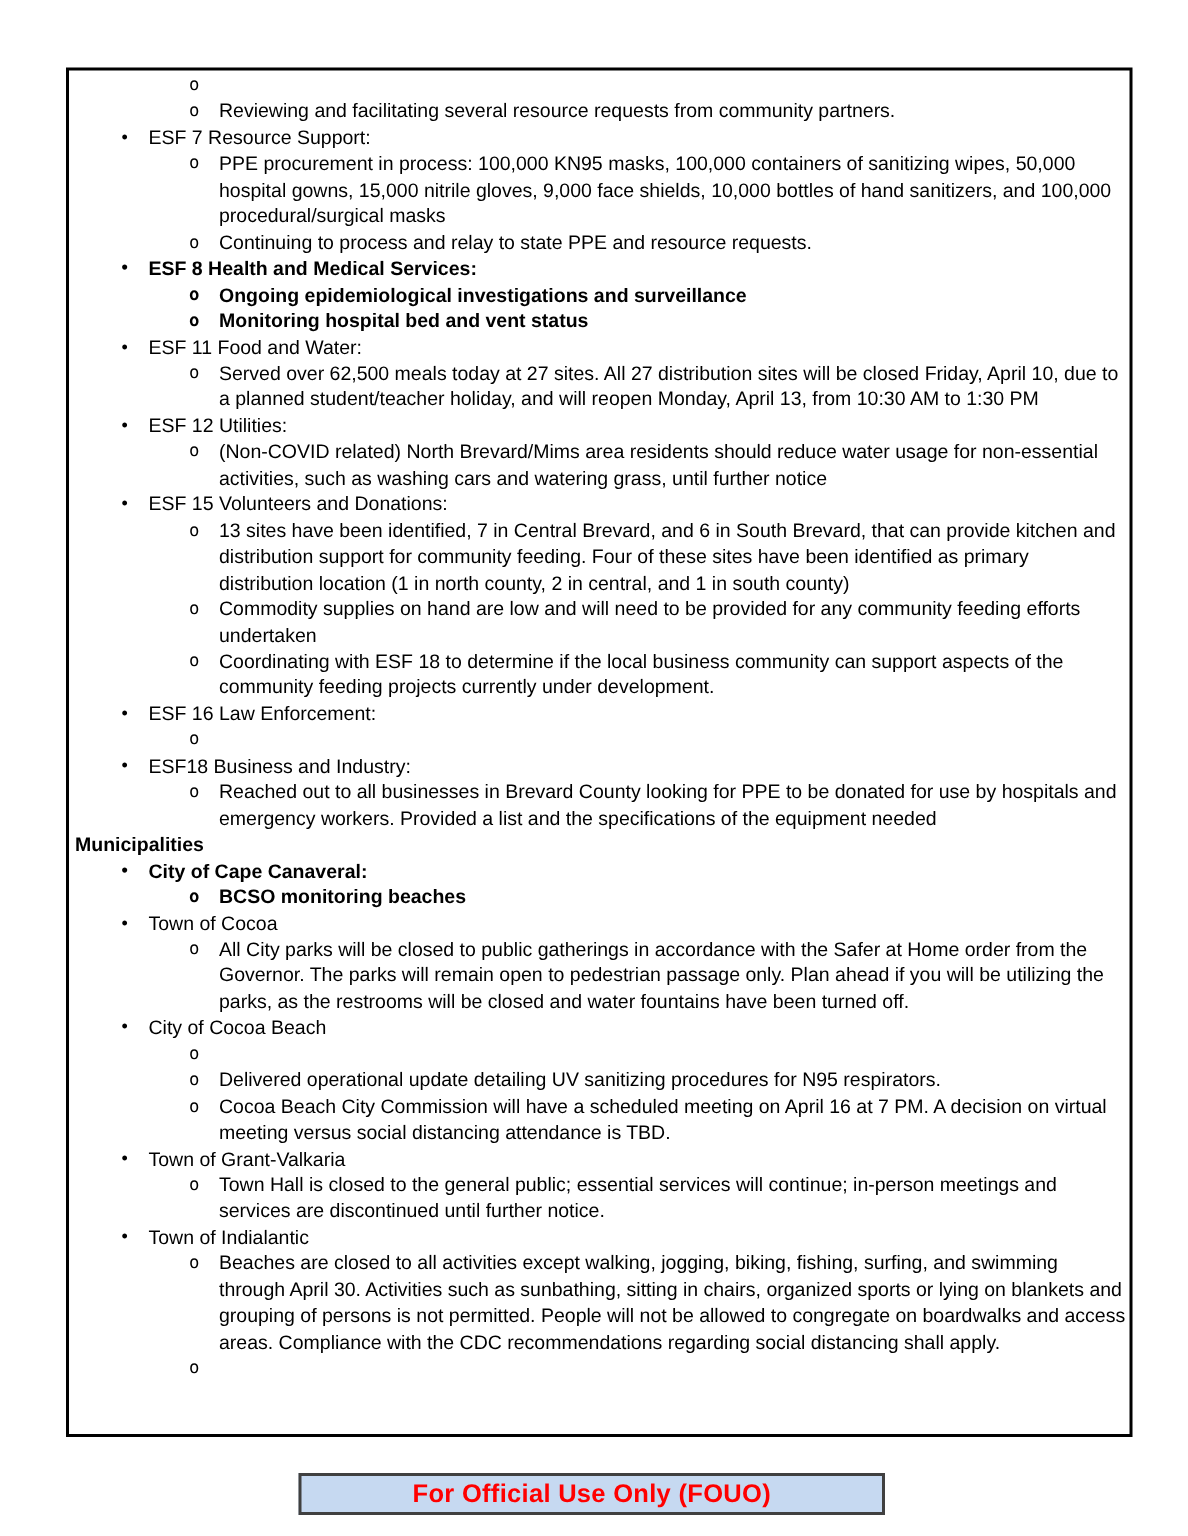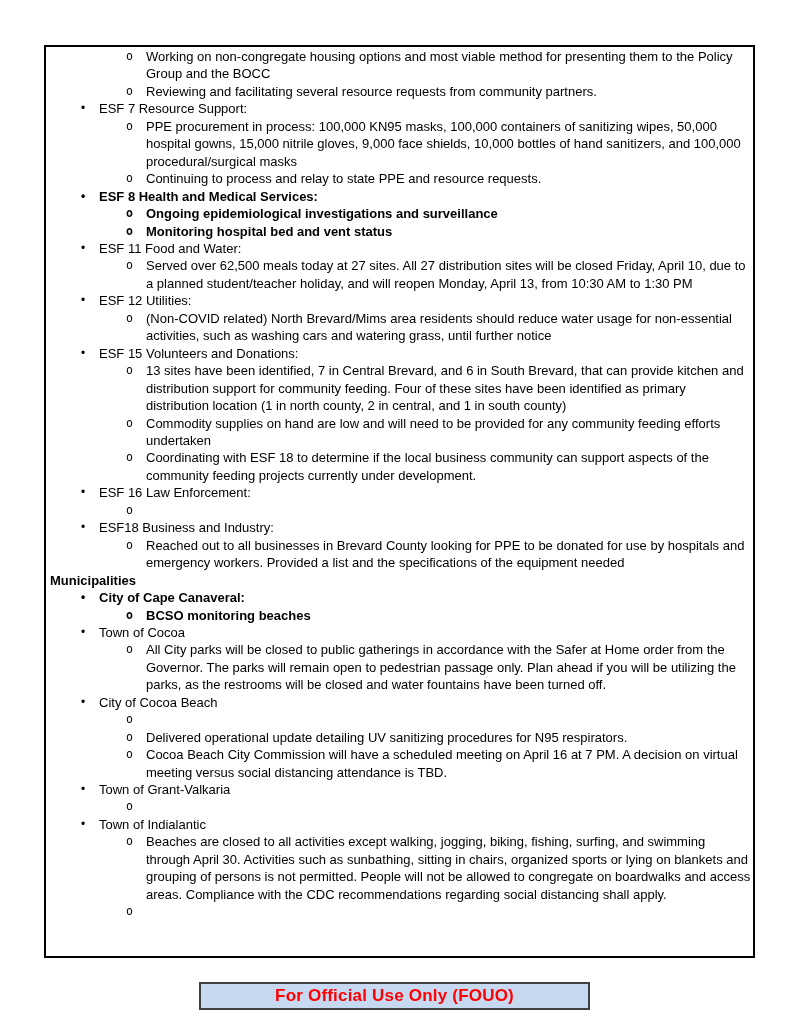--- a/index.html
+++ b/index.html
@@ -69,21 +69,20 @@
 </style>
 </head>
 <body>
 
 <div class="page">
 
   <div class="doc-box">
     <div id="doc-items">
         <div class="item level-2">
     <span class="bullet">o</span>
-    <span class="text">Working on non-congregate housing options and most viable method for presenting them to the Policy Group and the BOCC</span>
   </div>
         <div class="item level-2">
     <span class="bullet">o</span>
     <span class="text">Reviewing and facilitating several resource requests from community partners.</span>
   </div>
         <div class="item level-1">
     <span class="bullet">•</span>
     <span class="text">ESF 7 Resource Support:</span>
   </div>
         <div class="item level-2">
@@ -187,20 +186,21 @@
         <div class="item level-2">
     <span class="bullet">o</span>
     <span class="text">Cocoa Beach City Commission will have a scheduled meeting on April 16 at 7 PM.  A decision on virtual meeting versus social distancing attendance is TBD.</span>
   </div>
         <div class="item level-1">
     <span class="bullet">•</span>
     <span class="text">Town of Grant-Valkaria</span>
   </div>
         <div class="item level-2">
     <span class="bullet">o</span>
+    <span class="text">Town Hall is closed to the general public; essential services will continue; in-person meetings and services are discontinued until further notice.</span>
   </div>
         <div class="item level-1">
     <span class="bullet">•</span>
     <span class="text">Town of Indialantic</span>
   </div>
         <div class="item level-2">
     <span class="bullet">o</span>
     <span class="text">Beaches are closed to all activities except walking, jogging, biking, fishing, surfing, and swimming through April 30. Activities such as sunbathing, sitting in chairs, organized sports or lying on blankets and grouping of persons is not permitted. People will not be allowed to congregate on boardwalks and access areas. Compliance with the CDC recommendations regarding social distancing shall apply.</span>
   </div>
         <div class="item level-2">

